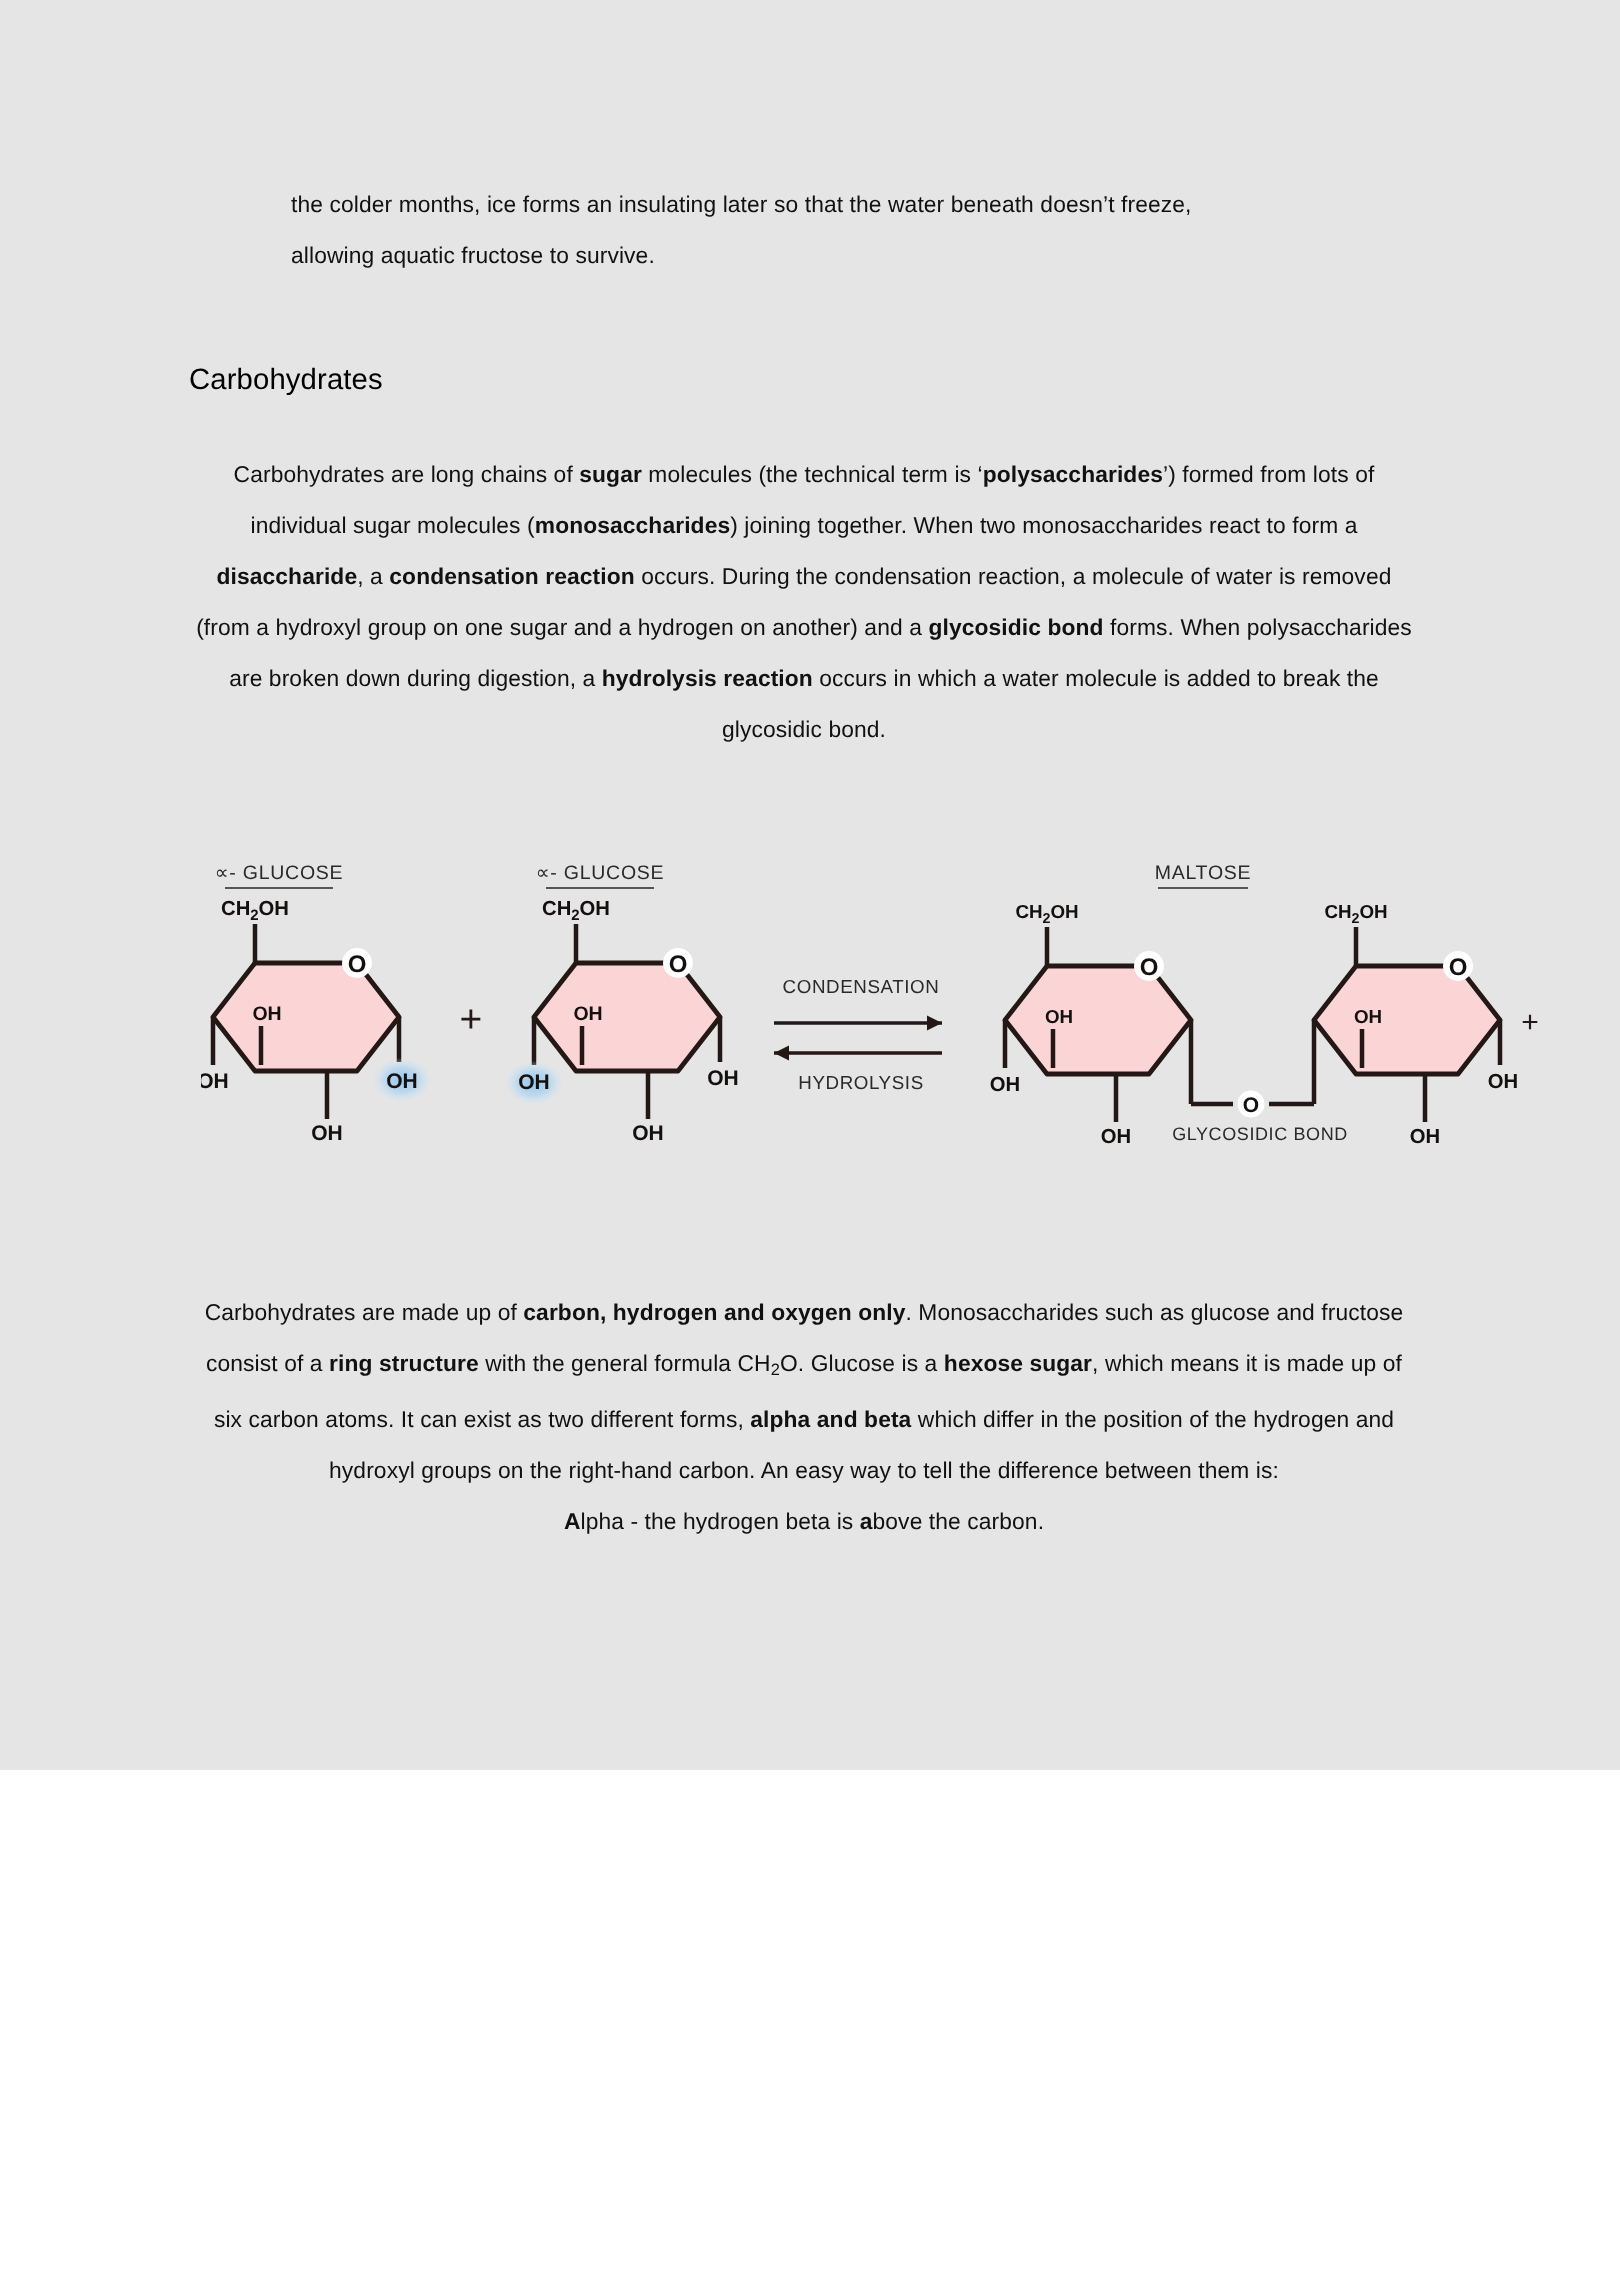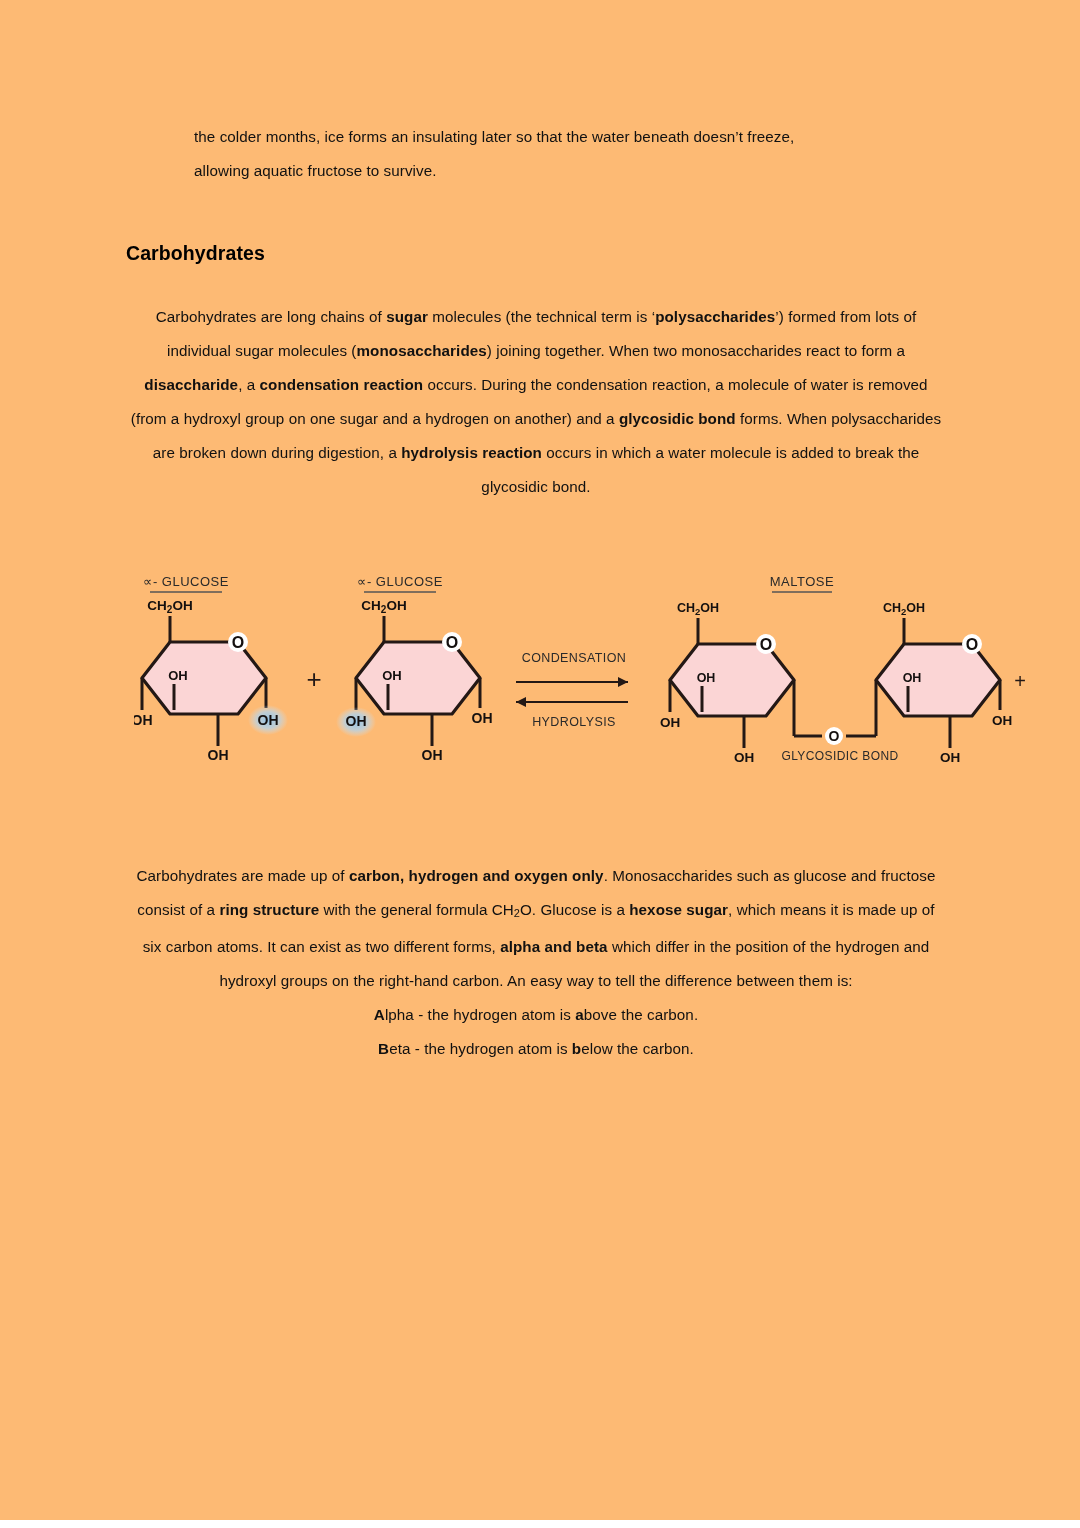--- a/index.html
+++ b/index.html
@@ -13,43 +13,43 @@
     height: 1528px;
     font-family: "Liberation Sans", sans-serif;
     color: #000000;
     position: relative;
     overflow: hidden;
   }
   .page {
     position: absolute;
     left: 0; top: 0;
     width: 1080px;
-    height: 1520px;
-    background: #fdba74;
+    height: 1180px;
+    background: #e5e5e5;
   }
   .content {
     position: absolute;
     left: 126px;
     top: 120px;
     width: 820px;
   }
 
   
   .intro-para {
     margin: 0 0 0 0;
     padding-left: 68px;
     font-size: 15.2px;
     line-height: 34px;
     color: #111;
     letter-spacing: 0.005em;
   }
   .section-heading {
     margin: 52px 0 0 0;
     font-size: 19.5px;
-    font-weight: bold;
+    font-weight: normal;
     line-height: 26px;
     color: #000;
     letter-spacing: 0.005em;
   }
   .body-para {
     margin: 34px 0 0 0;
     font-size: 15.2px;
     line-height: 34px;
     color: #111;
     letter-spacing: 0.005em;
@@ -234,21 +234,18 @@
         <g>
           <ellipse cx="922" cy="122" rx="22" ry="15" fill="url(#blueGlow)"></ellipse>
           <text class="lbl" x="922" y="127" font-size="13" text-anchor="middle">H<tspan font-size="9.5" dy="3">2</tspan><tspan dy="-3">O</tspan></text>
         </g>
       </svg>
     </div>
 
     <p class="body-para"><span>Carbohydrates are made up of </span><b>carbon, hydrogen and oxygen only</b><span>. Monosaccharides such as glucose and fructose consist of a </span><b>ring structure</b><span> with the general formula CH</span><sub>2</sub><span>O. Glucose is a </span><b>hexose sugar</b><span>, which means it is made up of six carbon atoms. It can exist as two different forms, </span><b>alpha and beta</b><span> which differ in the position of the hydrogen and hydroxyl groups on the right-hand carbon. An easy way to tell the difference between them is:</span></p>
 
     <div class="body-para" style="margin-top:0">
-      <b>A</b><span>lpha - the hydrogen atom is </span><b>a</b><span>bove the carbon.</span>
+      <b>A</b><span>lpha - the hydrogen beta is </span><b>a</b><span>bove the carbon.</span>
     </div>
 
-    <div class="body-para" style="margin-top:0">
-      <b>B</b><span>eta - the hydrogen atom is </span><b>b</b><span>elow the carbon.</span>
-    </div>
 
   </div>
 </div>
 
 </body></html>

